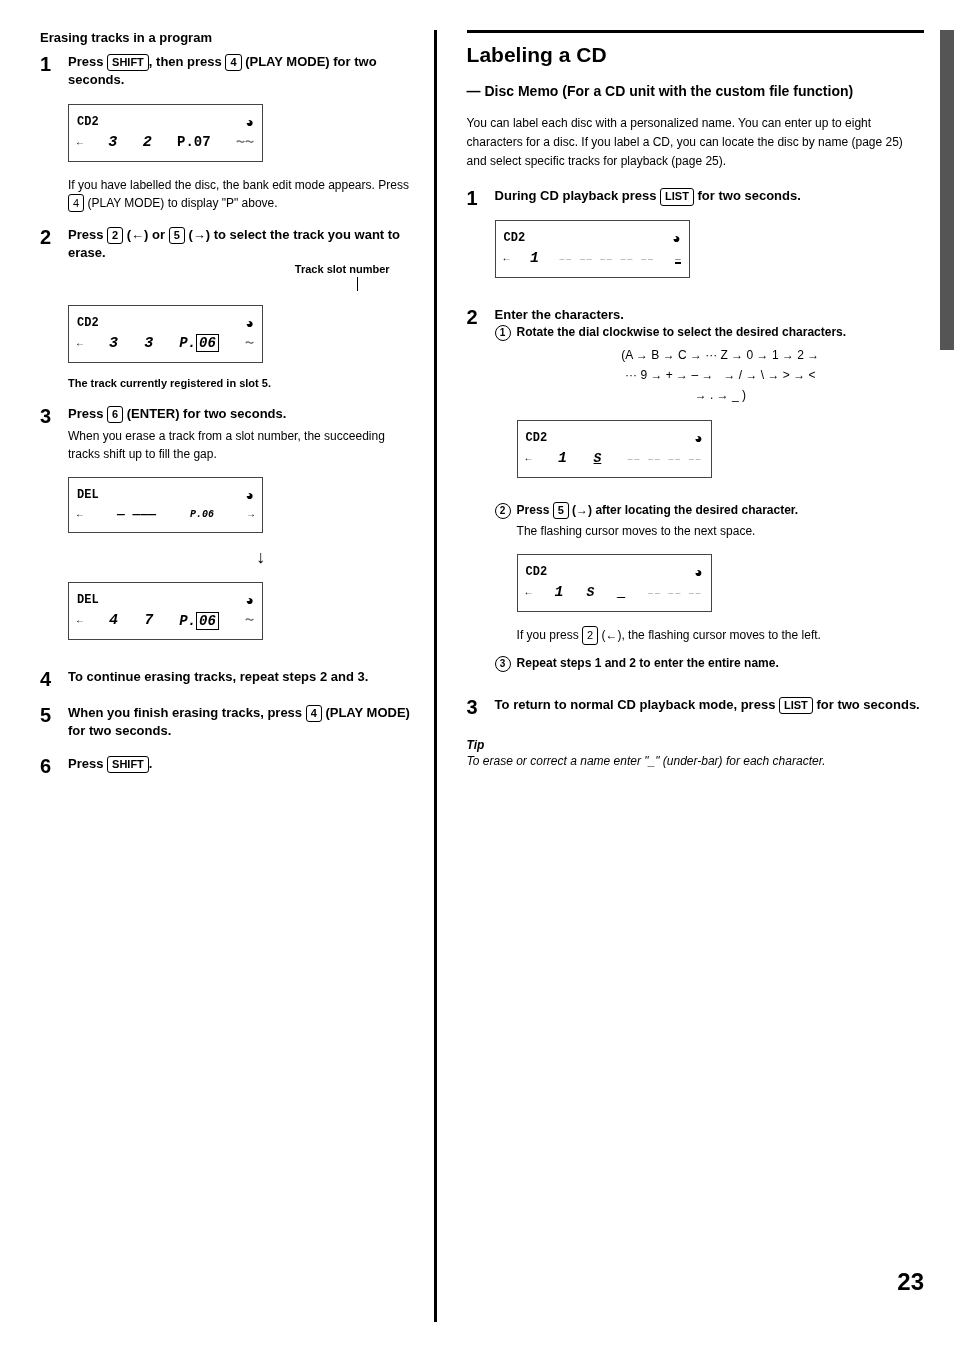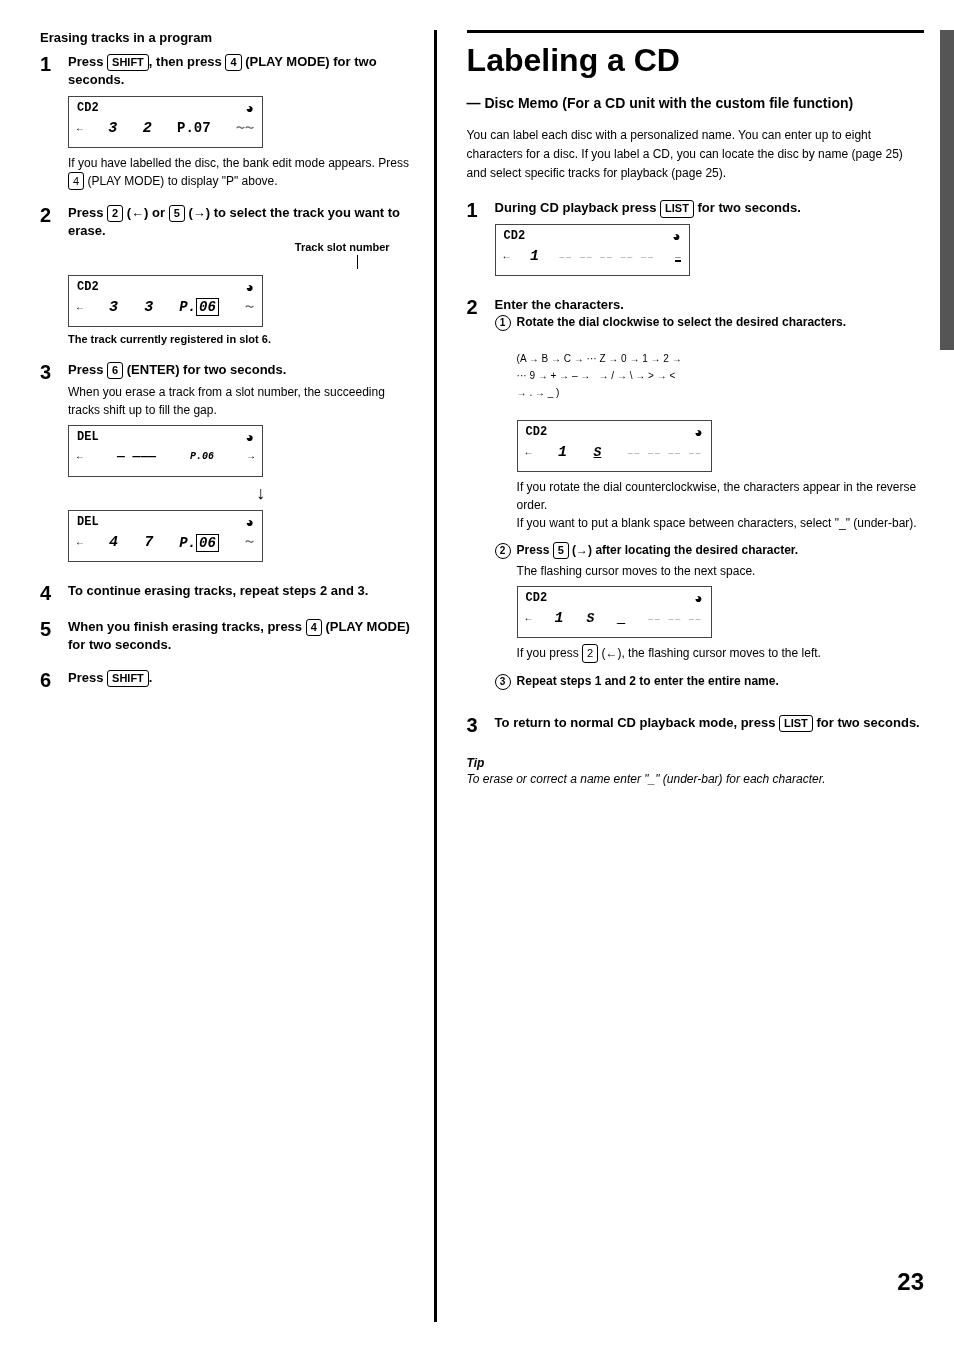--- a/index.html
+++ b/index.html
@@ -60,21 +60,21 @@
       margin-top: 4px;
     }
     .lcd-caption {
       font-size: 11px;
       font-weight: bold;
       margin-bottom: 2px;
     }
 
     
     .big-title {
-      font-size: 32px;
+      font-size: 21px;
       font-weight: bold;
       line-height: 1.1;
       margin-bottom: 4px;
       border-top: 3px solid #000;
       padding-top: 10px;
     }
     .subtitle {
       font-size: 14px;
       font-weight: bold;
       margin-bottom: 12px;
@@ -114,23 +114,24 @@
       font-size: 12px;
       font-weight: bold;
       line-height: 1.4;
     }
     .substep-text {
       font-size: 12px;
       line-height: 1.5;
       margin-top: 3px;
     }
     .char-sequence {
-      font-size: 10px;
+      font-size: 12px;
       line-height: 1.7;
-      margin: 19px 0;
+      margin: 4px 0;
+      text-align: center;
     }
 
     
     .page-number {
       position: absolute;
       bottom: 26px;
       right: 30px;
       font-size: 24px;
       font-weight: bold;
     }
@@ -158,22 +159,22 @@
       font-size: 12px;
       font-style: italic;
       line-height: 1.5;
     }
 
     
     .display-box {
       border: 1.5px solid #444;
       width: 195px;
       min-height: 52px;
-      padding: 4px 8px;
-      margin: 6px 0;
+      padding: 10px 8px;
+      margin: 14px 0;
       background: #fff;
       font-family: 'Courier New', monospace;
     }
     .display-row1 {
       display: flex;
       justify-content: space-between;
       font-size: 12px;
       font-weight: bold;
     }
     .display-row2 {
@@ -251,21 +252,21 @@
             <span style="font-size:14px;">◕</span>
           </div>
           <div class="display-row2">
             <span style="font-size:10px;">←</span>
             <span style="font-size:15px; font-style:italic;">3</span>
             <span style="font-size:15px; font-style:italic;">3</span>
             <span style="font-size:14px; font-style:italic; font-weight:bold;">P.<span style="border:1.5px solid #000; padding:0 2px;">06</span></span>
             <span style="font-size:9px; color:#666;">〜</span>
           </div>
         </div>
-        <div class="lcd-caption">The track currently registered in slot 6.</div>
+        <div class="lcd-caption">The track currently registered in slot 5.</div>
       </div>
     </div>
 
     <div class="step">
       <div class="step-num">3</div>
       <div class="step-content">
         <div class="step-label">
           Press <span class="key">6</span> (ENTER) for two seconds.
         </div>
         <div class="step-text">
@@ -381,24 +382,20 @@
               <div class="display-row1">
                 <span>CD2</span>
                 <span style="font-size:14px;">◕</span>
               </div>
               <div class="display-row2">
                 <span style="font-size:10px;">←</span>
                 <span style="font-size:15px; font-style:italic;">1</span>
                 <span style="font-size:13px; font-style:italic; text-decoration:underline;">S</span>
                 <span style="font-size:8px; letter-spacing:2px; color:#aaa;">—— —— —— ——</span>
               </div>
-            </div>
-            <div class="substep-text">
-              If you rotate the dial counterclockwise, the characters appear in the reverse order.<br>
-              If you want to put a blank space between characters, select "_" (under-bar).
             </div>
           </div>
         </div>
 
         <div class="substep">
           <div class="circle-num">2</div>
           <div class="substep-content">
             <div class="substep-label">Press <span class="key">5</span> (→) after locating the desired character.</div>
             <div class="substep-text">The flashing cursor moves to the next space.</div>
 

